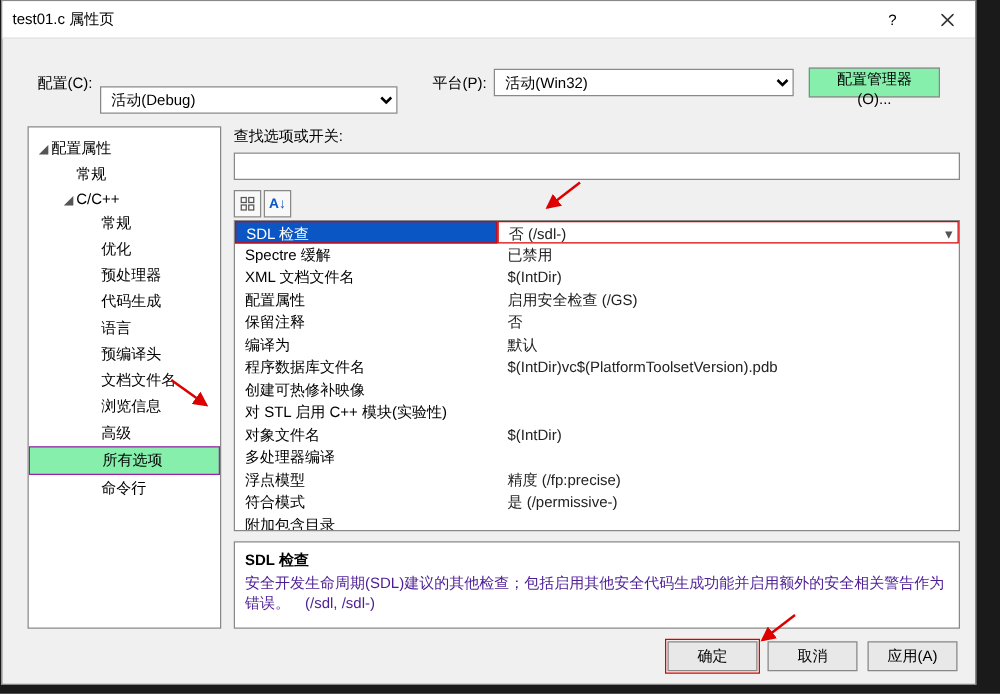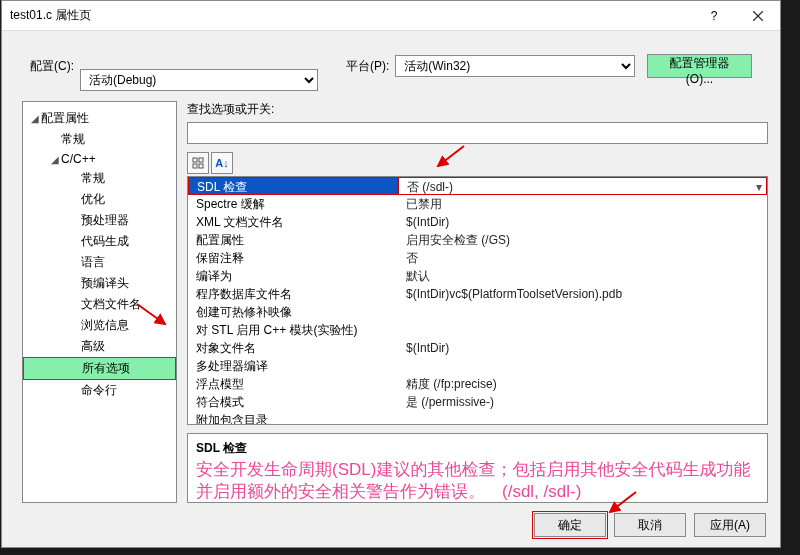--- a/index.html
+++ b/index.html
@@ -29,21 +29,21 @@
 .grid-wrap{flex:1;border:1px solid #888;background:#fff;position:relative;overflow:hidden;}
 .grid{position:absolute;inset:0;overflow-y:scroll;}
 .grid-row{display:flex;height:18px;line-height:18px;}
 .grid-row .cell-k{width:210px;padding-left:8px;white-space:nowrap;overflow:hidden;}
 .grid-row .cell-v{flex:1;padding-left:8px;white-space:nowrap;overflow:hidden;color:#222;}
 .grid-row.hl .cell-k{background:#0a56c4;color:#fff;border:1px solid #d00;}
 .grid-row.hl .cell-v{border:1px solid #d00;position:relative;}
 .grid-row.hl .cell-v::after{content:"▾";position:absolute;right:4px;top:0;color:#555;}
 .desc{margin-top:8px;border:1px solid #888;background:#fff;padding:6px 8px;height:70px;}
 .desc .dt{font-weight:bold;margin-bottom:2px;}
-.desc .db{font-size:17px;color:#ec4899;line-height:1.3;}
+.desc .db{font-size:12px;color:#4c1d95;line-height:1.3;}
 .footer{padding:10px 14px;display:flex;justify-content:flex-end;gap:8px;position:relative;}
 .footer button{height:24px;width:72px;border:1px solid #888;background:#e8e8e8;cursor:pointer;font-size:12px;}
 .footer .ok{outline:1px solid #d00;outline-offset:1px;}
 .arrow{position:absolute;pointer-events:none;}
 .arrow svg{overflow:visible;}
 </style>
 </head>
 <body>
 
 <div class="dialog">

